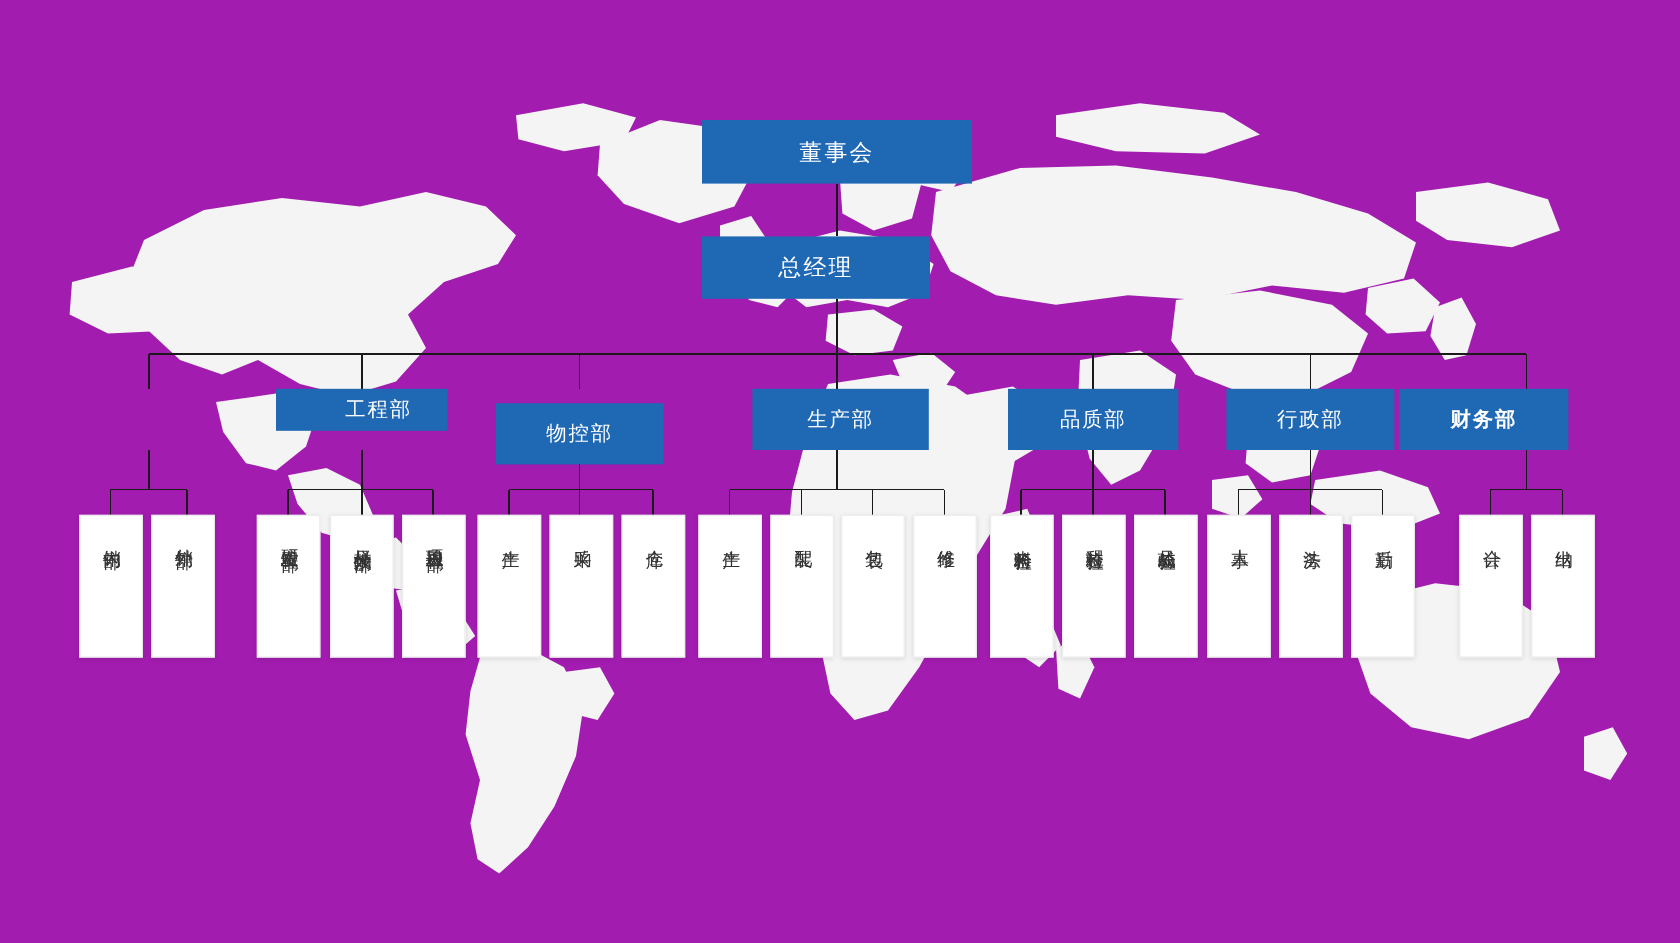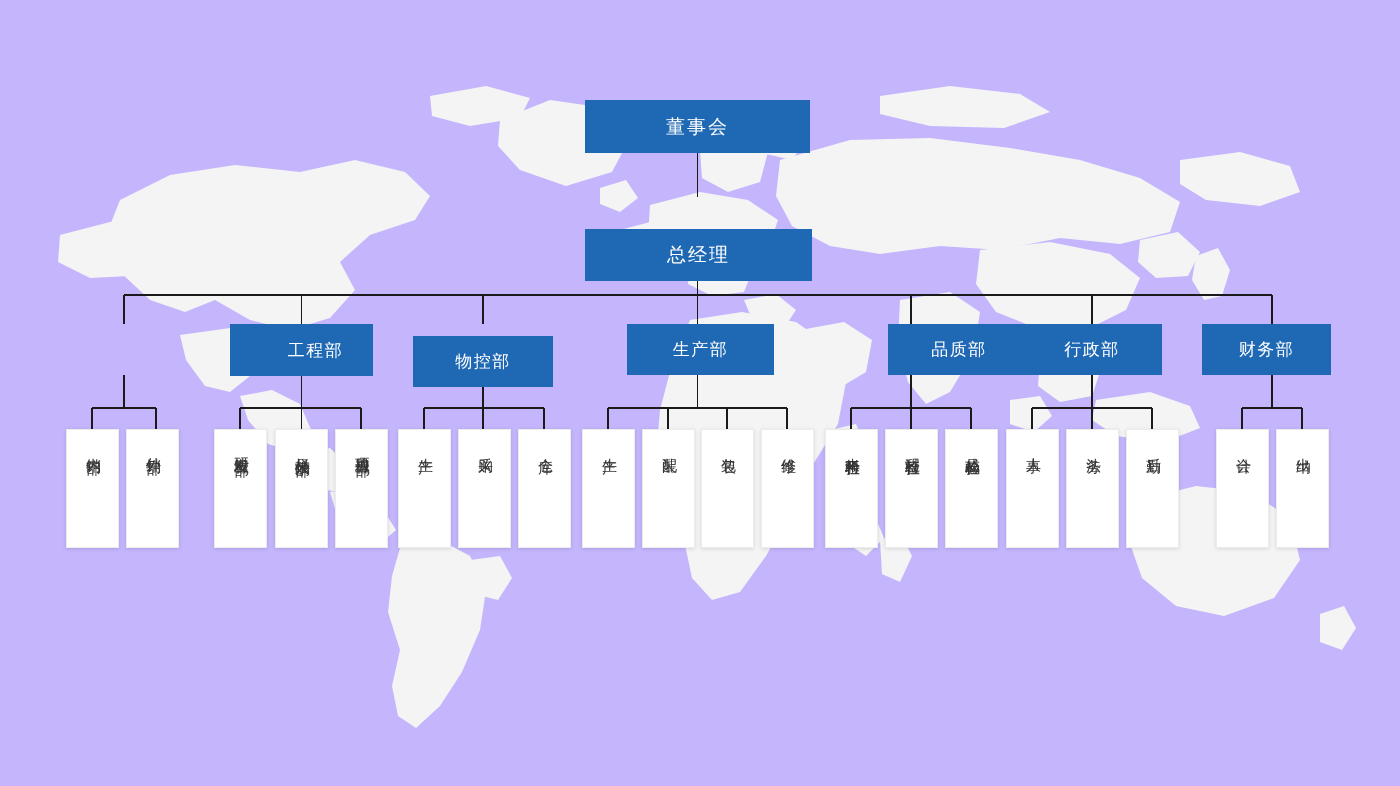--- a/index.html
+++ b/index.html
@@ -6,21 +6,21 @@
   html, body {
     margin: 0; padding: 0;
     width: 1400px; height: 786px;
     background: #ffffff;
     font-family: "DejaVu Sans", "Liberation Sans", sans-serif;
     overflow: hidden;
   }
   #root {
     position: relative;
     width: 1400px; height: 786px;
-    background: #c4b5fd;
+    background: #a21caf;
   }
 
   
   #map-watermark {
     position: absolute; inset: 0;
     width: 1400px; height: 786px;
     pointer-events: none;
     opacity: 1;
   }
   #map-watermark svg { display: block; width: 1400px; height: 786px; }
@@ -200,40 +200,40 @@
       <line x1="1302" y1="408" x2="1302" y2="429"></line>
     </g>
   </svg>
 
   <div id="chart-layer">
 
     <div class="node node-exec" style="left:585px; top:100px; width:225px; height:53px;">
       <span>董事会</span>
     </div>
 
-    <div class="node node-exec" style="left:585px; top:197px; width:227px; height:52px;margin-top:32px;">
+    <div class="node node-exec" style="left:585px; top:197px; width:190px; height:52px;">
       <span>总经理</span>
     </div>
 
-    <div class="node node-dept" style="left:230px; top:324px; width:143px; height:52px;padding-left:28px;">
+    <div class="node node-dept" style="left:230px; top:324px; width:143px; height:35px;padding-left:28px;">
       <span>工程部</span>
     </div>
     <div class="node node-dept" style="left:413px; top:324px; width:140px; height:51px;margin-top:12px;">
       <span>物控部</span>
     </div>
     <div class="node node-dept" style="left:627px; top:324px; width:147px; height:51px;">
       <span>生产部</span>
     </div>
-    <div class="node node-dept" style="left:888px; top:324px; width:142px; height:51px;text-align:right;">
+    <div class="node node-dept" style="left:840px; top:324px; width:142px; height:51px;text-align:right;">
       <span>品质部</span>
     </div>
     <div class="node node-dept" style="left:1022px; top:324px; width:140px; height:51px;">
       <span>行政部</span>
     </div>
-    <div class="node node-dept" style="left:1202px; top:324px; width:129px; height:51px;">
+    <div class="node node-dept" style="left:1166px; top:324px; width:141px; height:51px;font-weight:bold;">
       <span>财务部</span>
     </div>
 
     <div class="node node-leaf" style="left:66px; top:429px; width:53px; height:119px;">
       <span class="leaf-text">内销部</span>
     </div>
     <div class="node node-leaf" style="left:126px; top:429px; width:53px; height:119px;">
       <span class="leaf-text">外销部</span>
     </div>
 

